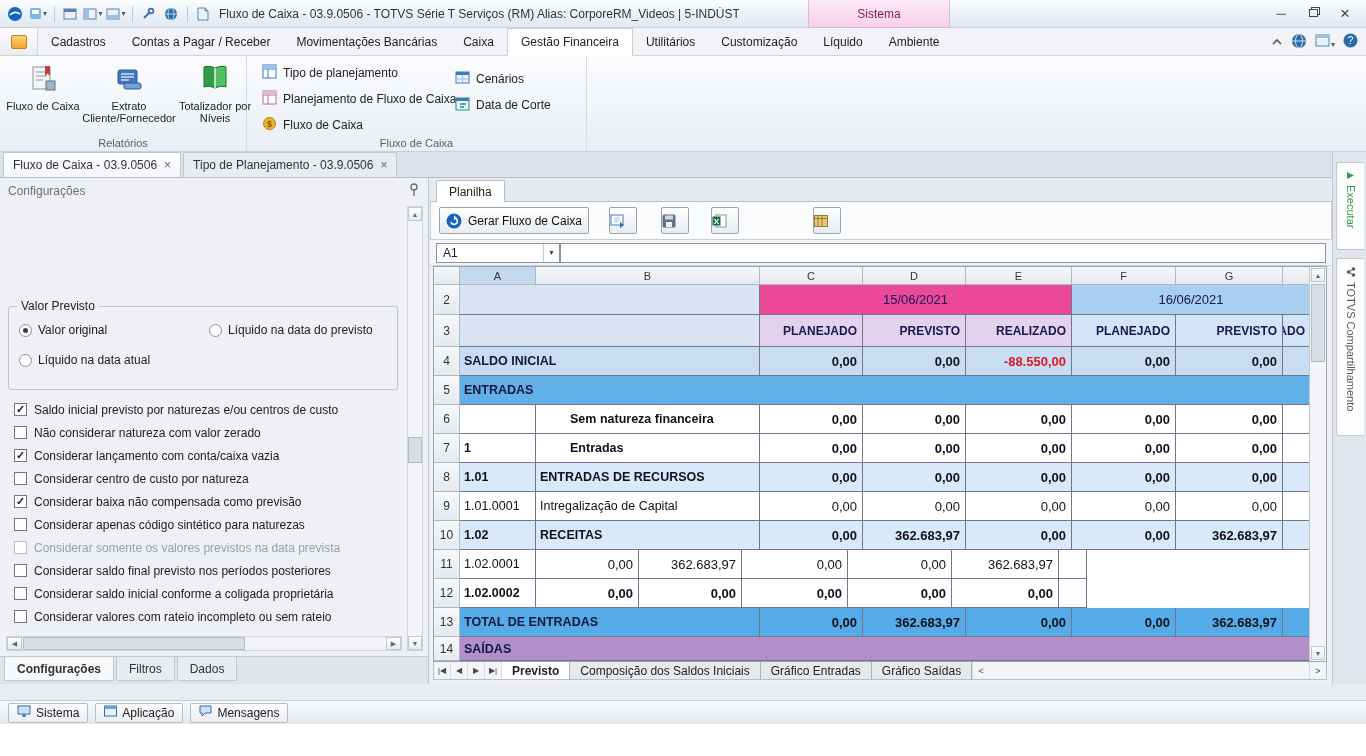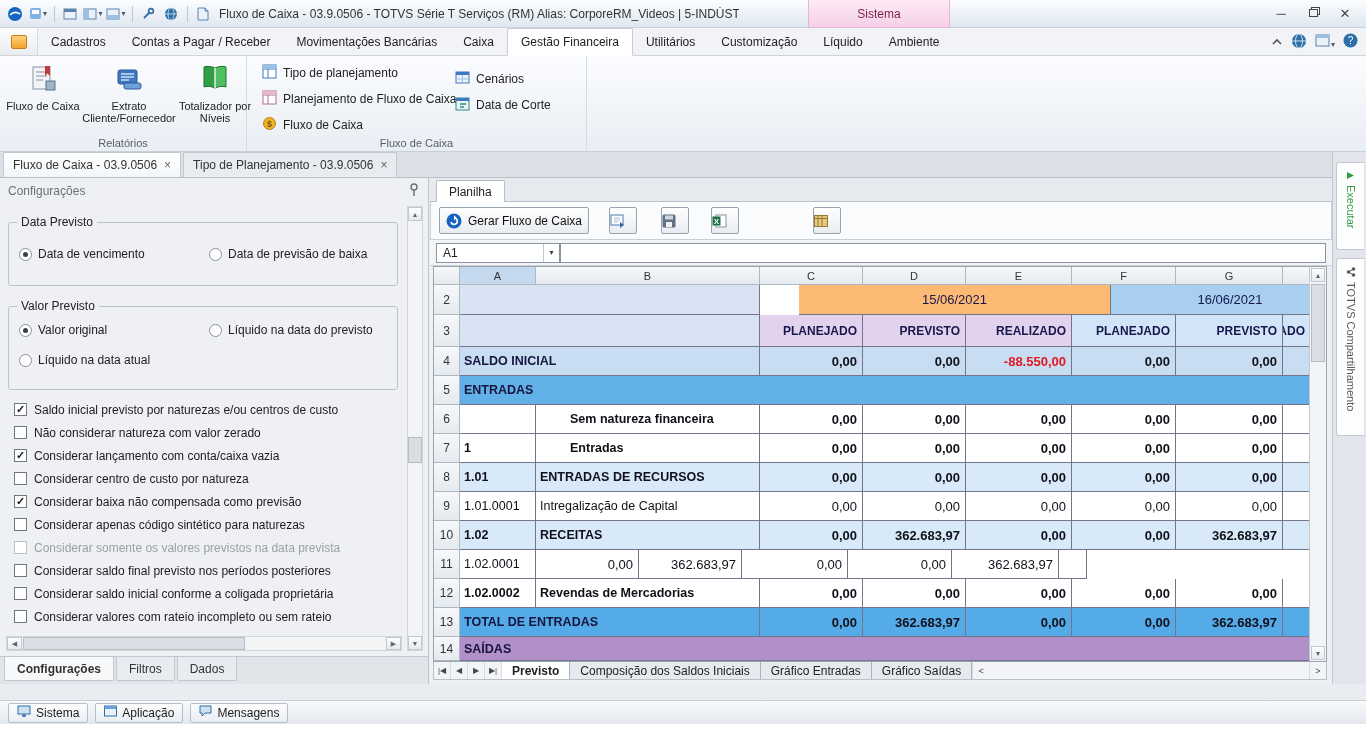--- a/index.html
+++ b/index.html
@@ -91,21 +91,21 @@
   .hcell, .rn { background:linear-gradient(#f6f8fa,#e5eaef); border-right:1px solid #aeb8c2; border-bottom:1px solid #aeb8c2; justify-content:center; font-size:11px; color:#333; }
   .rn { font-size:12px; }
   .hcell.colsel { background:#c4d8ee; }
   .val { justify-content:flex-end; padding-right:5px; font-size:13px; color:#101018; }
   .lbl { padding-left:4px; font-size:12.5px; color:#101018; }
   .bold { font-weight:bold; }
   .neg { color:#e01820; font-weight:bold; }
   .datecell { justify-content:center; font-size:13px; color:#17174c; }
   .measure { justify-content:flex-end; padding-right:5px; font-size:12px; font-weight:bold; color:#17174c; }
   .bg-abhead { background:#d9e3f4; }
-  .bg-purple { background:#fdba74;margin-left:39px; }
+  .bg-purple { background:#ec4899; }
   .bg-purple-l { background:#e3d2ee; }
   .bg-blue { background:#a8cef0; }
   .bg-blue-l { background:#d2e5f8; }
   .bg-saldo { background:#c8ddf2; }
   .bg-secblue { background:#62b0e8; }
   .bg-total { background:#55abe8; }
   .bg-secpurple { background:#b190ca; }
   .bg-lb { background:#d8eafa; }
   .sec-label { font-weight:bold; color:#15153e; font-size:12.5px; padding-left:4px; }
 
@@ -330,33 +330,20 @@
     <div class="lp-header">
       <span>Configurações</span>
       <span class="lp-pin">
         <svg width="12" height="14">
             <circle cx="6" cy="4" r="3" fill="none" stroke="#6b7078" stroke-width="1.4"></circle>
             <path d="M6 7v6" stroke="#6b7078" stroke-width="1.4"></path>
           </svg>
       </span>
     </div>
 
-    <div class="groupbox" style="top:44px; height:64px;">
-      <span class="gb-label">Data Previsto</span>
-      <div id="data-previsto-options">
-          <div class="radio-row" style="left: 10px; top: 24px;">
-            <span class="radio sel"></span>
-            <span>Data de vencimento</span>
-          </div>
-          <div class="radio-row" style="left: 200px; top: 24px;">
-            <span class="radio"></span>
-            <span>Data de previsão de baixa</span>
-          </div>
-        </div>
-    </div>
 
     <div class="groupbox" style="top:128px; height:84px;">
       <span class="gb-label">Valor Previsto</span>
       <div id="valor-previsto-options">
           <div class="radio-row" style="left: 10px; top: 16px;">
             <span class="radio sel"></span>
             <span>Valor original</span>
           </div>
           <div class="radio-row" style="left: 200px; top: 16px;">
             <span class="radio"></span>
@@ -595,21 +582,20 @@
             <div class="gc val" style="width: 103px;">0,00</div>
             <div class="gc val" style="width: 103px;">362.683,97</div>
             <div class="gc val" style="width: 106px;">0,00</div>
             <div class="gc val" style="width: 104px;">0,00</div>
             <div class="gc val" style="width: 107px;">362.683,97</div>
             <div class="gc " style="width: 28px;"></div>
           </div>
           <div class="grow" style="height: 29px;">
             <div class="gc rn" style="width: 26px;">12</div>
             <div class="gc lbl bold" style="width: 76px;">1.02.0002</div>
-            <div class="gc lbl bold" style="width: 224px;">Revendas de Mercadorias</div>
             <div class="gc val bold" style="width: 103px;">0,00</div>
             <div class="gc val bold" style="width: 103px;">0,00</div>
             <div class="gc val bold" style="width: 106px;">0,00</div>
             <div class="gc val bold" style="width: 104px;">0,00</div>
             <div class="gc val bold" style="width: 107px;">0,00</div>
             <div class="gc " style="width: 28px;"></div>
           </div>
           <div class="grow" style="height: 29px;">
             <div class="gc rn" style="width: 26px;">13</div>
             <div class="gc sec-label bg-total" style="width: 300px;">TOTAL DE ENTRADAS</div>

